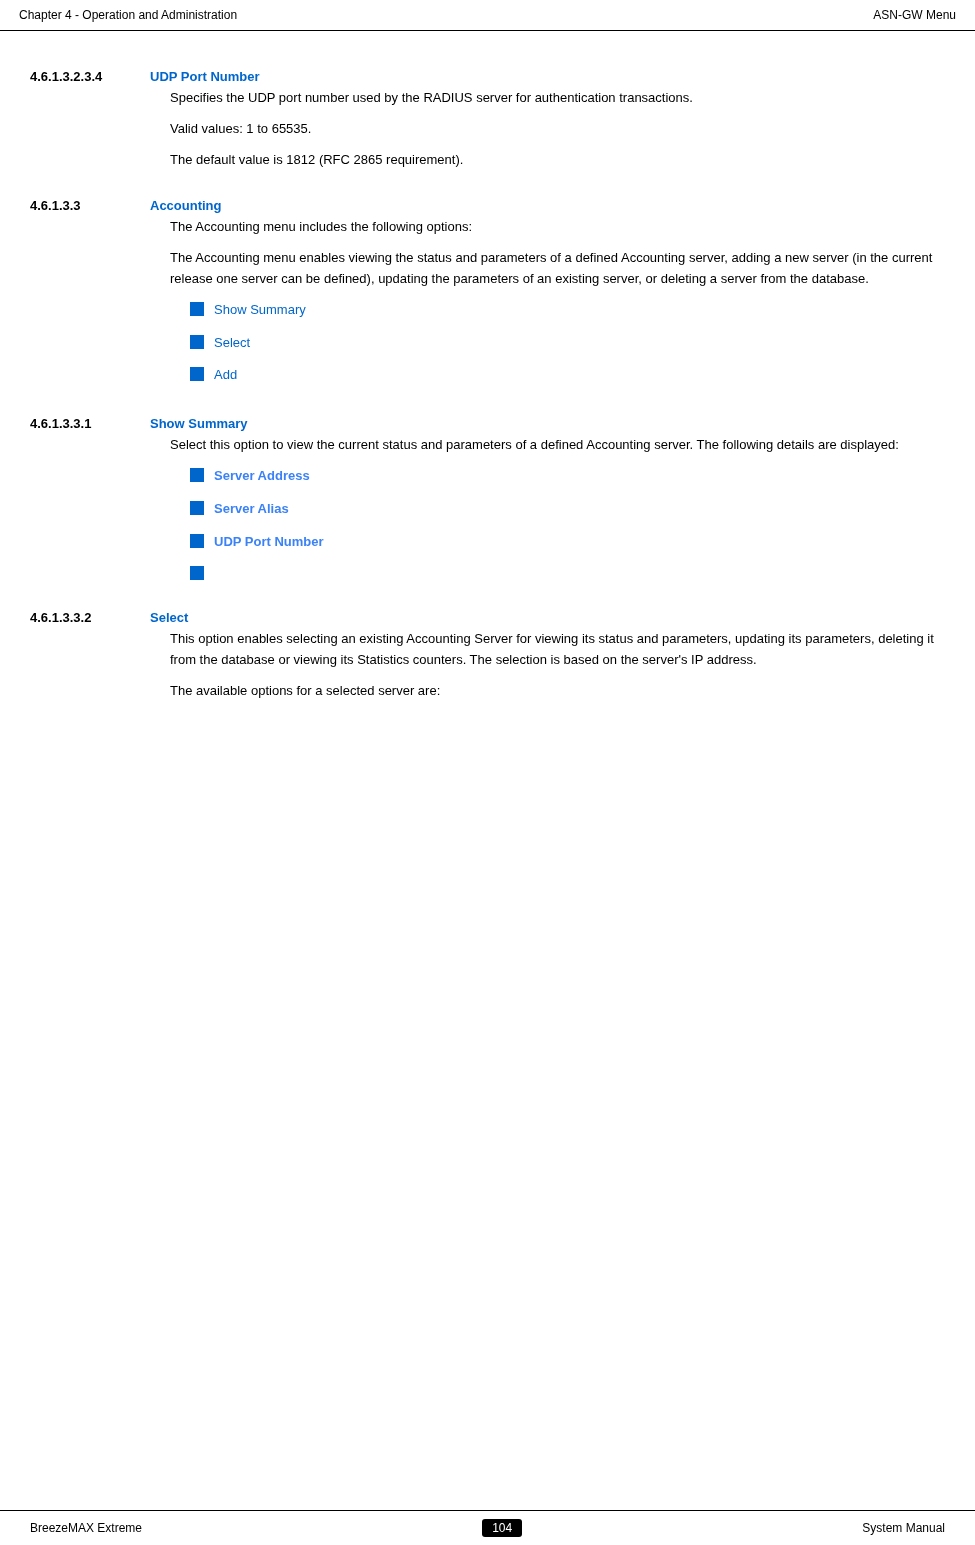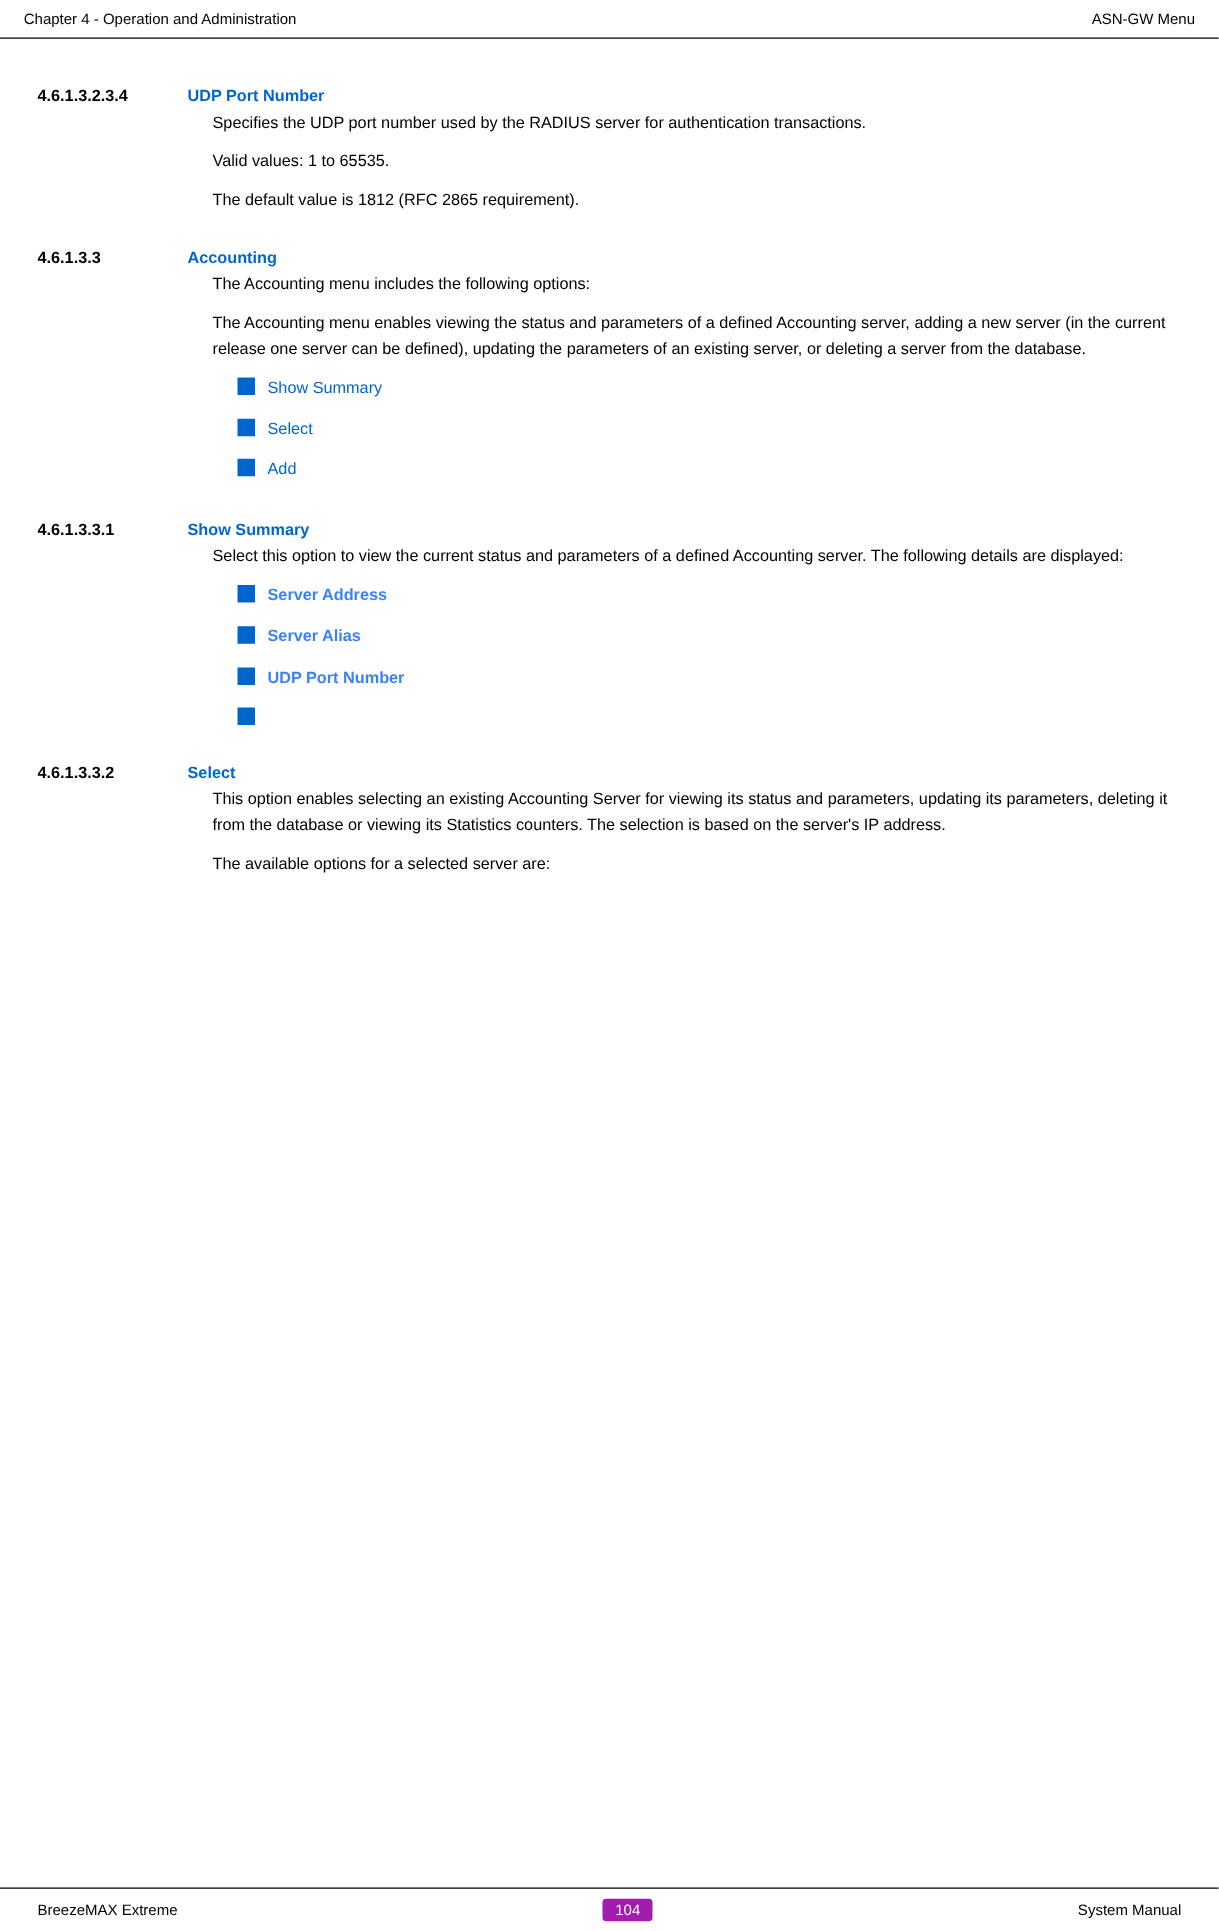--- a/index.html
+++ b/index.html
@@ -26,21 +26,21 @@
       align-items: center;
       padding: 8px 30px;
       border-top: 1px solid #000;
       position: absolute;
       bottom: 0;
       left: 0;
       right: 0;
       font-size: 12px;
     }
     .page-footer .page-num {
-      background: #a21caf;
+      background: #000000;
       color: #fff;
       padding: 2px 10px;
       border-radius: 3px;
       font-size: 12px;
     }
     .content {
       padding: 20px 30px 60px 30px;
     }
     .section-title {
       color: #0066cc;

